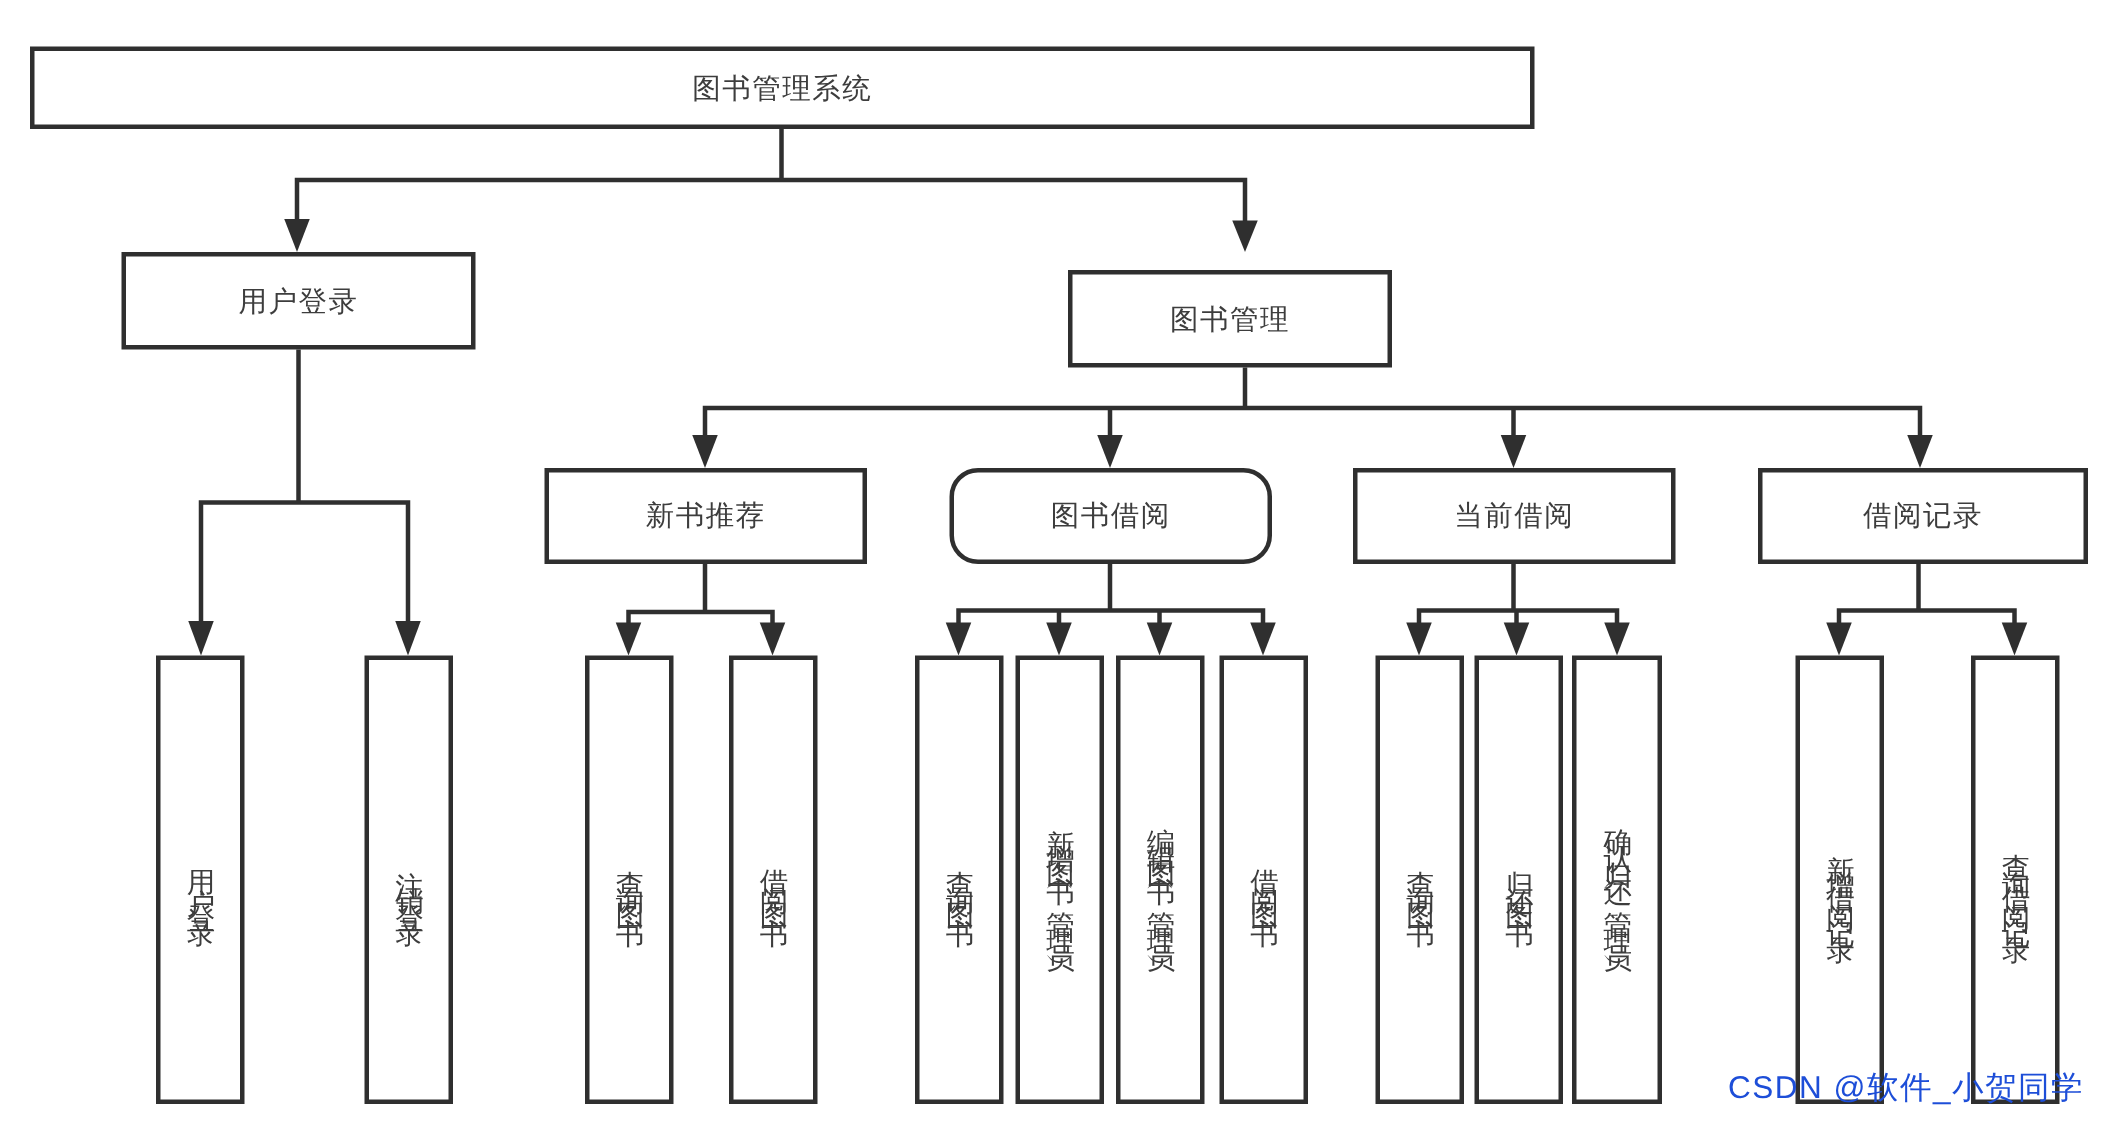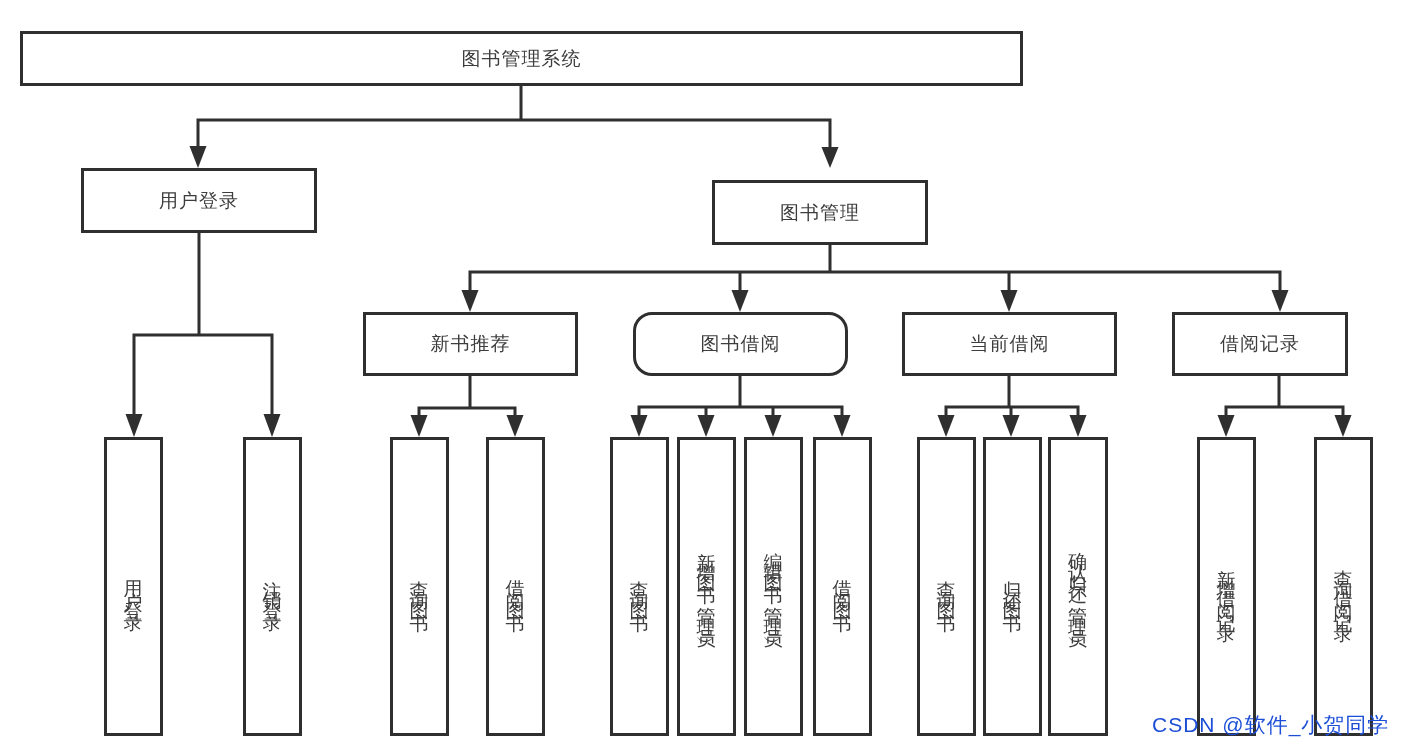--- a/index.html
+++ b/index.html
@@ -31,21 +31,21 @@
   }
   
   #b-root   {left:20px;  top:31px;  width:1003px; height:55px;}
   
   #b-login  {left:81px;  top:168px; width:236px;  height:65px;}
   #b-mgmt   {left:712px; top:168px; width:216px;  height:65px;margin-top:12px;}
   
   #b-rec    {left:363px; top:312px; width:215px;  height:64px;}
   #b-borrow {left:633px; top:312px; width:215px;  height:64px;border-radius:19px;}
   #b-current{left:902px; top:312px; width:215px;  height:64px;}
-  #b-record {left:1172px;top:312px; width:176px;  height:64px;}
+  #b-record {left:1172px;top:312px; width:220px;  height:64px;}
   
   .leaf{top:437px;width:59px;height:299px;}
   #l-1a{left:104px;}  #l-1b{left:243px;}
   #l-2a{left:390px;}  #l-2b{left:486px;}
   #l-3a{left:610px;}  #l-3b{left:677px;}  #l-3c{left:744px;}  #l-3d{left:813px;}
   #l-4a{left:917px;}  #l-4b{left:983px;}  #l-4c{left:1048px;width:60px;}
   #l-5a{left:1197px;} #l-5b{left:1314px;}
   #watermark{
     position:absolute;
     left:1152px;top:711px;

